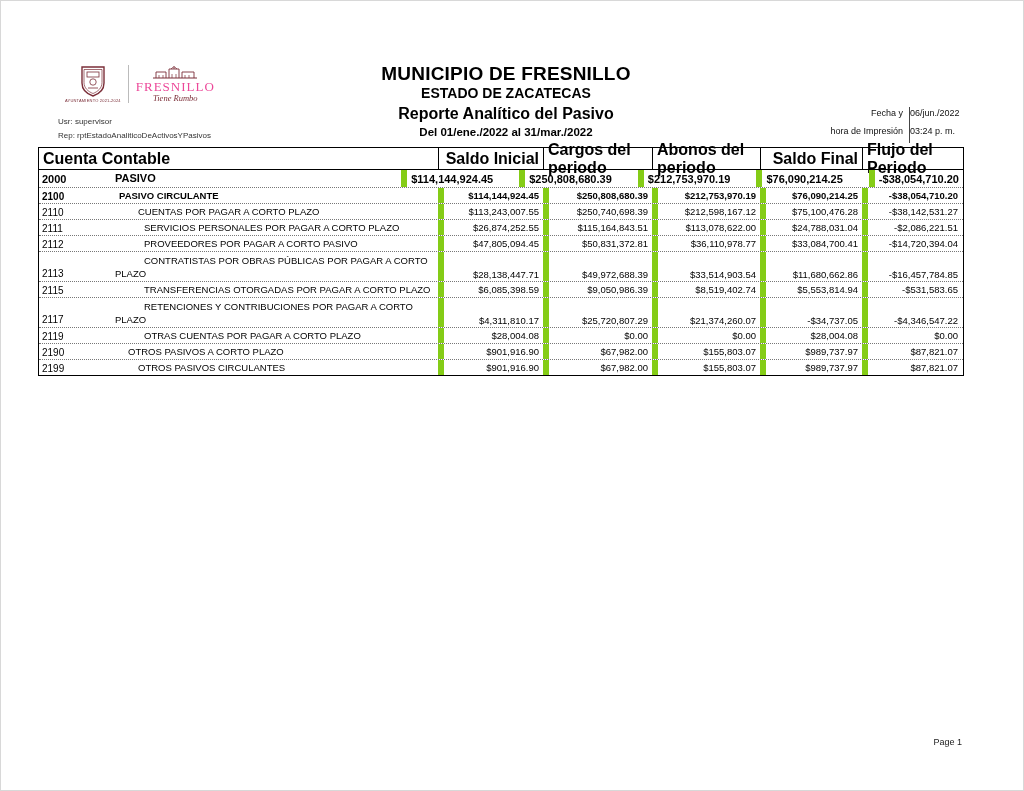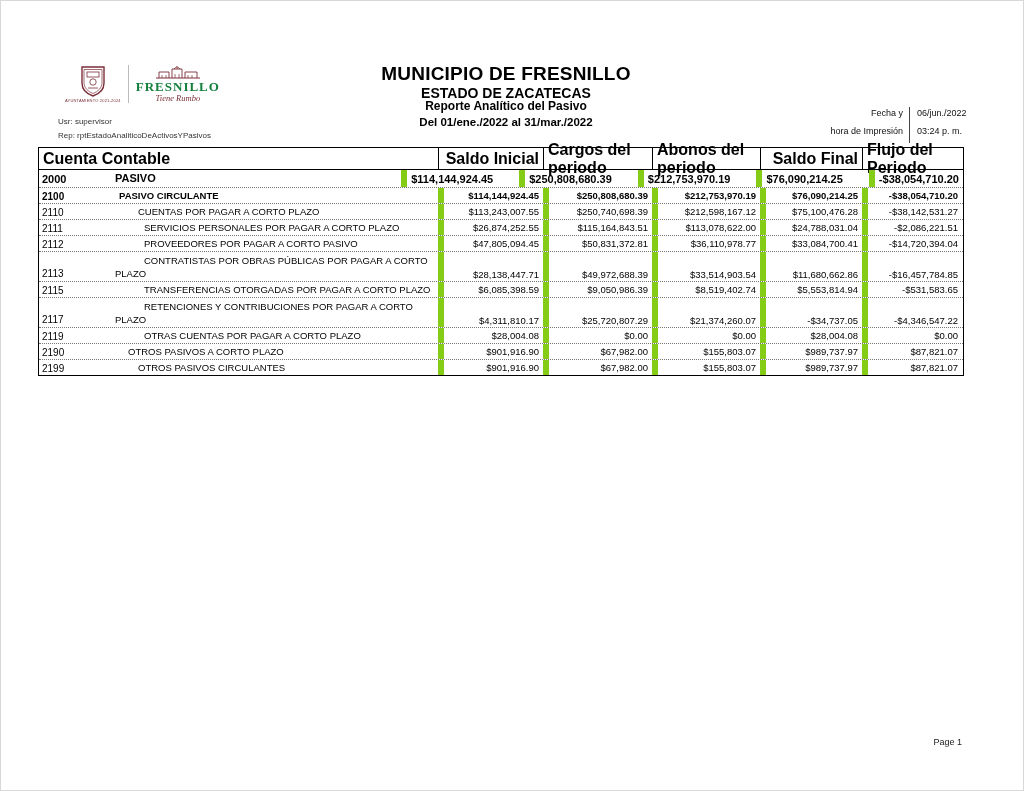--- a/index.html
+++ b/index.html
@@ -7,35 +7,35 @@
     position:relative;width:1024px;height:791px;background:#ffffff;
     font-family:"Liberation Sans","DejaVu Sans",sans-serif;color:#000;
     overflow:hidden;box-sizing:border-box;border:1px solid #d8d8d8;
   }
   
   .logo{position:absolute;left:64px;top:64px;display:flex;align-items:center;gap:7px;}
   .crest-wrap{display:flex;flex-direction:column;align-items:center;}
   .crest-caption{font-size:4px;color:#7b2e38;letter-spacing:.2px;margin-top:1px;white-space:nowrap;}
   .logo-divider{width:1px;height:38px;background:#bbb;}
   .logo-right{display:flex;flex-direction:column;align-items:center;line-height:1;}
-  .logo-name{font-family:"Liberation Serif","DejaVu Serif",serif;color:#15803d;font-size:13px;letter-spacing:1px;font-weight:bold;margin-top:1px;}
+  .logo-name{font-family:"Liberation Serif","DejaVu Serif",serif;color:#ec4899;font-size:13px;letter-spacing:1px;font-weight:normal;margin-top:1px;}
   .logo-slogan{font-family:"Liberation Serif","DejaVu Serif",serif;font-style:italic;color:#7b2e38;font-size:8.5px;margin-top:1px;}
   
   .meta-left{position:absolute;left:57px;top:114px;font-size:8px;color:#333;line-height:14px;}
   
   .titles{position:absolute;left:0;top:63px;width:1010px;text-align:center;line-height:1;}
   .t1{font-size:19px;font-weight:bold;letter-spacing:.2px;}
   .t2{font-size:14px;font-weight:bold;margin-top:3px;}
-  .t3{font-size:12px;font-weight:bold;}
+  .t3{font-size:16px;font-weight:bold;margin-top:6px;}
   .t4{font-size:11.5px;font-weight:bold;margin-top:5px;}
   
   .printinfo{position:absolute;left:786px;top:106px;display:flex;font-size:9px;color:#111;}
   .pi-labels{width:116px;text-align:right;padding-right:6px;}
   .pi-labels div{line-height:12px;margin-bottom:6px;}
-  .pi-values{border-left:1px solid #444;padding-left:7px;}
+  .pi-values{border-left:1px solid #444;}
   .pi-values div{line-height:12px;margin-bottom:6px;white-space:nowrap;}
   
   .rpt-table{position:absolute;left:37px;top:146px;width:926px;border:1.5px solid #000;box-sizing:border-box;}
   .thead{display:flex;height:21px;border-bottom:1.5px solid #000;font-weight:bold;font-size:16px;}
   .th{box-sizing:border-box;display:flex;align-items:center;padding:0 4px;}
   .th + .th{border-left:1px solid #000;}
   .c1{width:399px;}  .c2{width:105px;} .c3{width:109px;}
   .c4{width:108px;}  .c5{width:102px;} .c6{width:100px;}
   .al{justify-content:flex-start;}
   .ar{justify-content:flex-end;}

